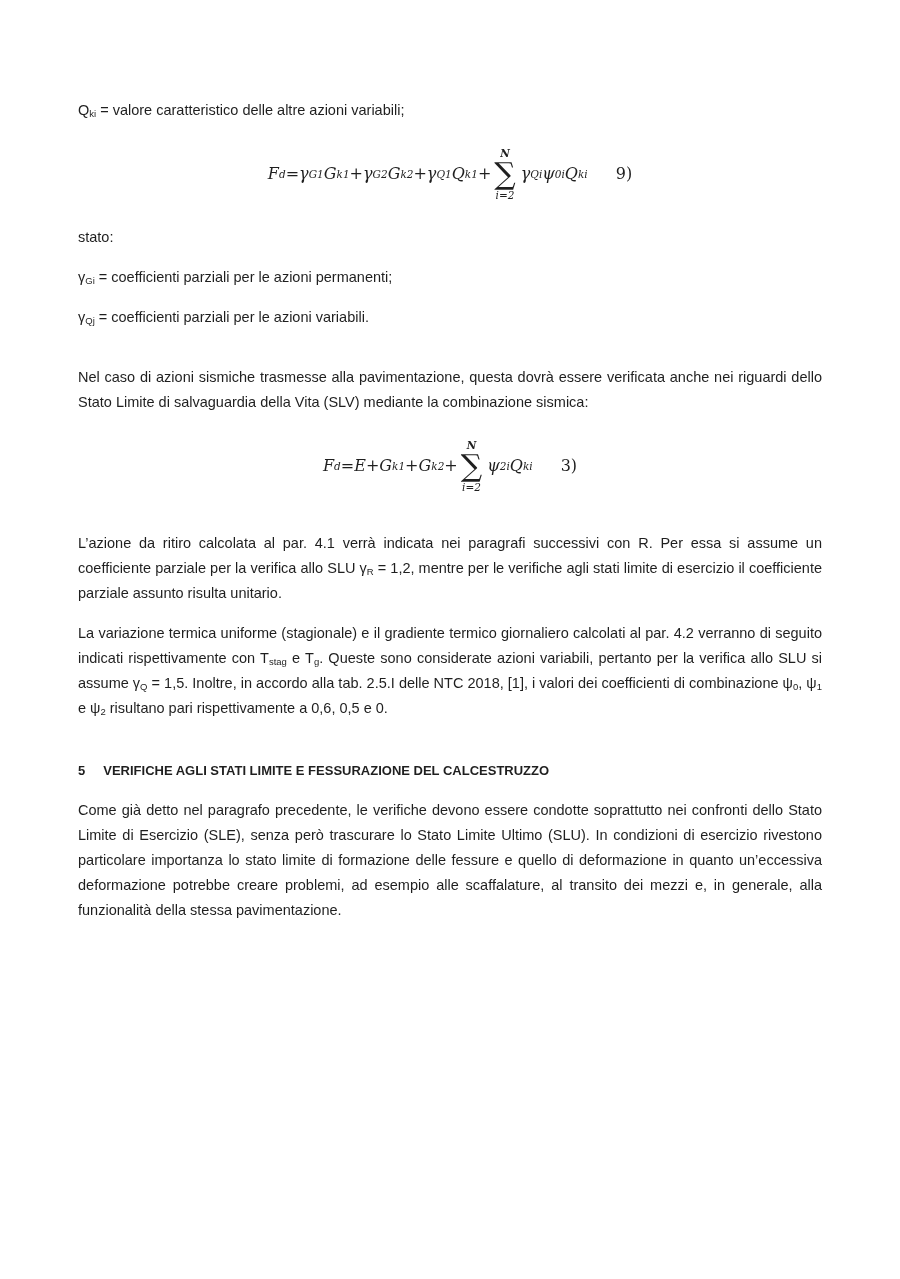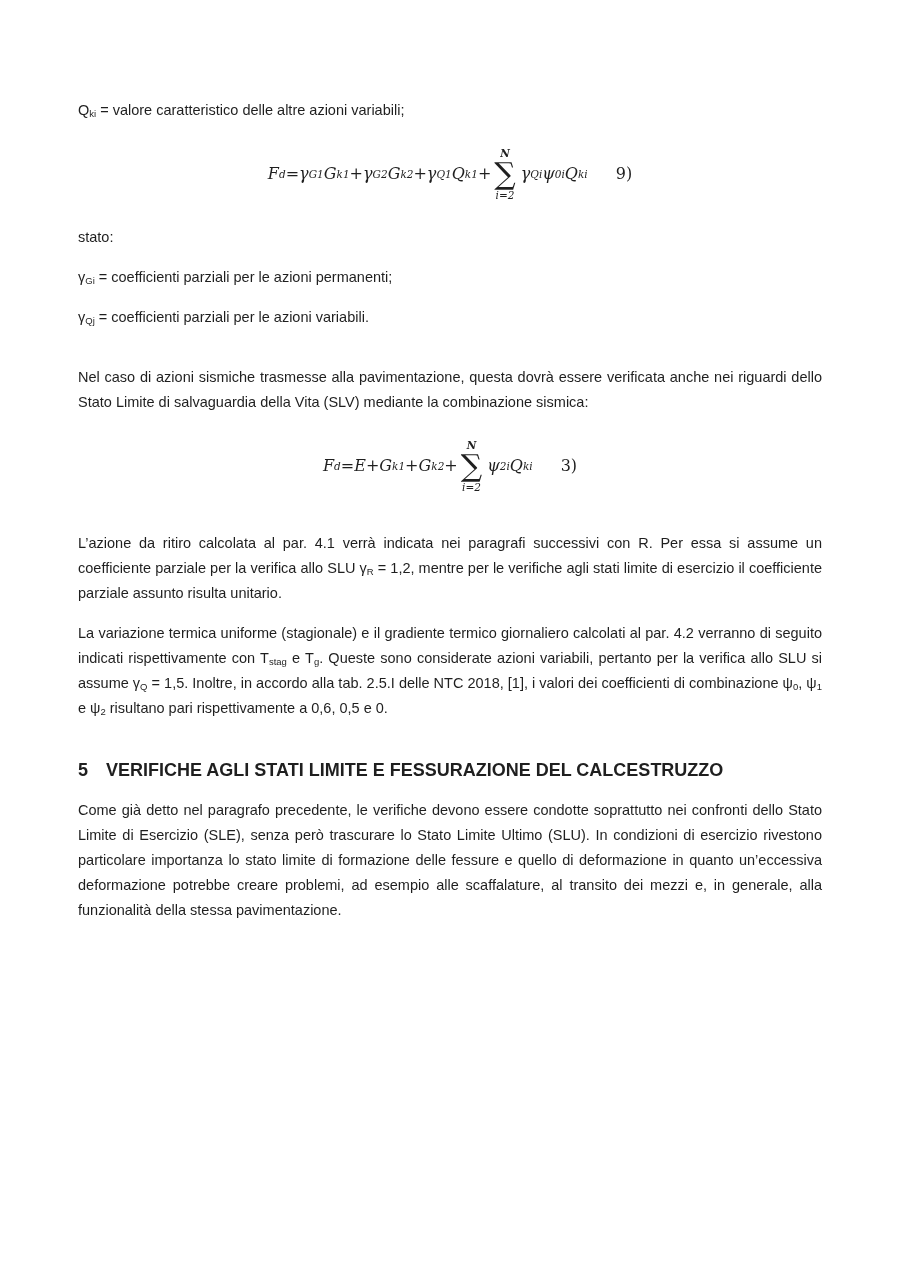--- a/index.html
+++ b/index.html
@@ -32,21 +32,21 @@
   sub {
     font-size: 9.5px;
     line-height: 0;
     vertical-align: -2px;
     letter-spacing: 0;
   }
   .vspace { height: 20px; }
   .vspace-sm { height: 14px; }
   .vspace-md { height: 22px; }
   .heading {
-    font-size: 18px;
+    font-size: 13px;
     font-weight: bold;
     margin: 0 0 15px 0;
     line-height: 25px;
   }
   .heading .h-num { margin-right: 18px; }
   .formula {
     display: flex;
     justify-content: center;
     align-items: center;
     font-family: "DejaVu Serif", serif;

